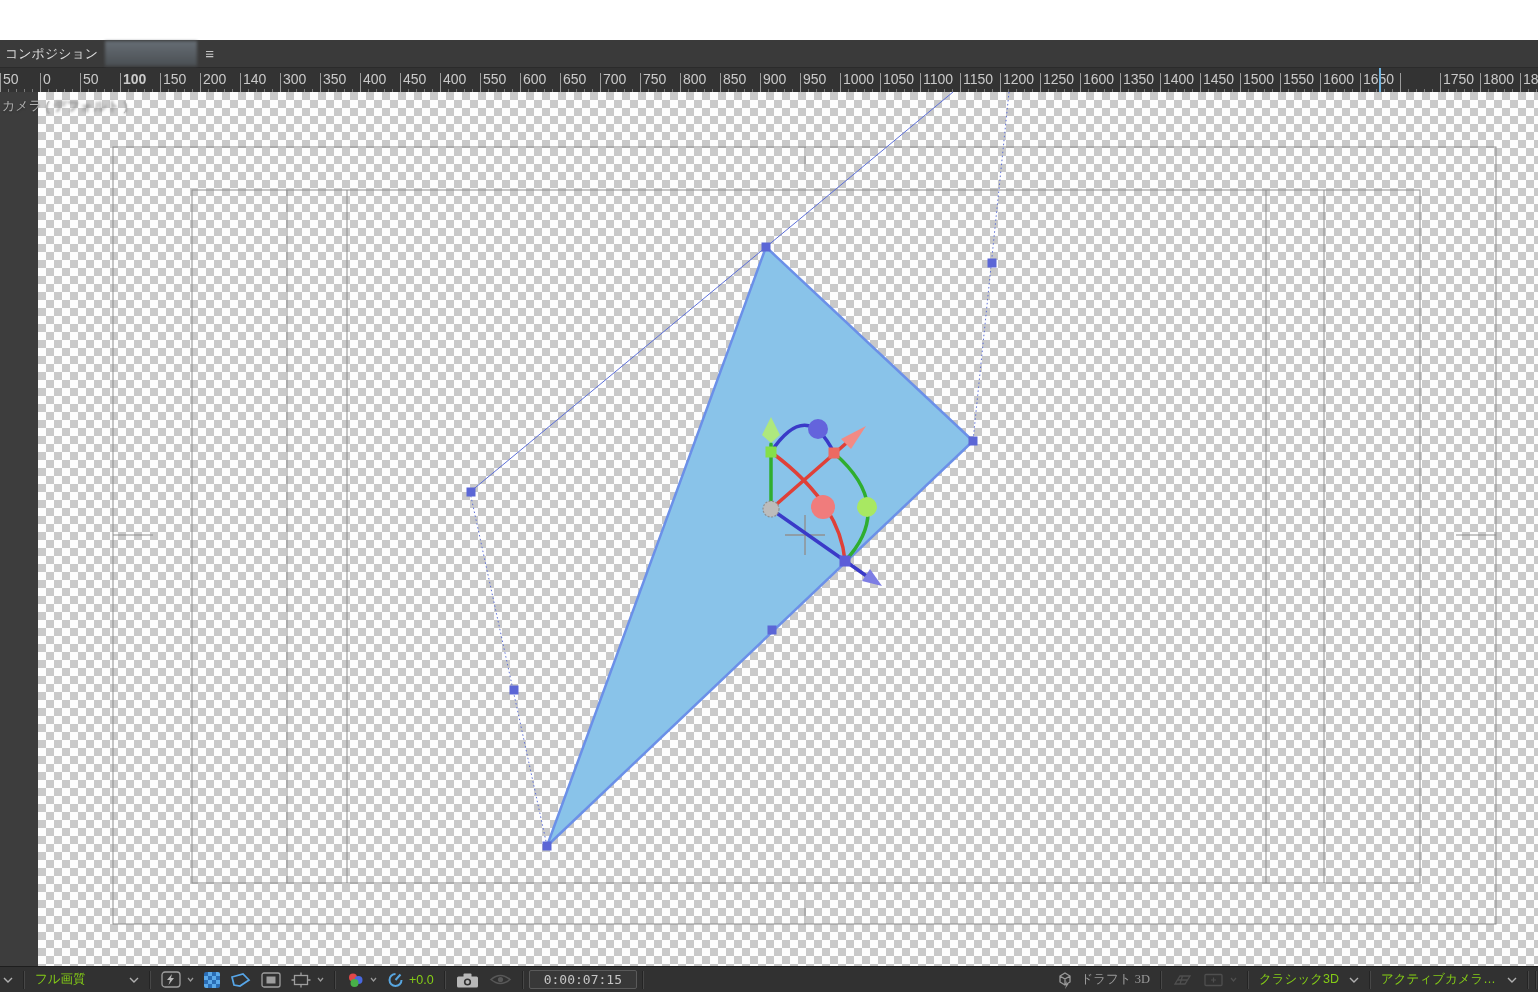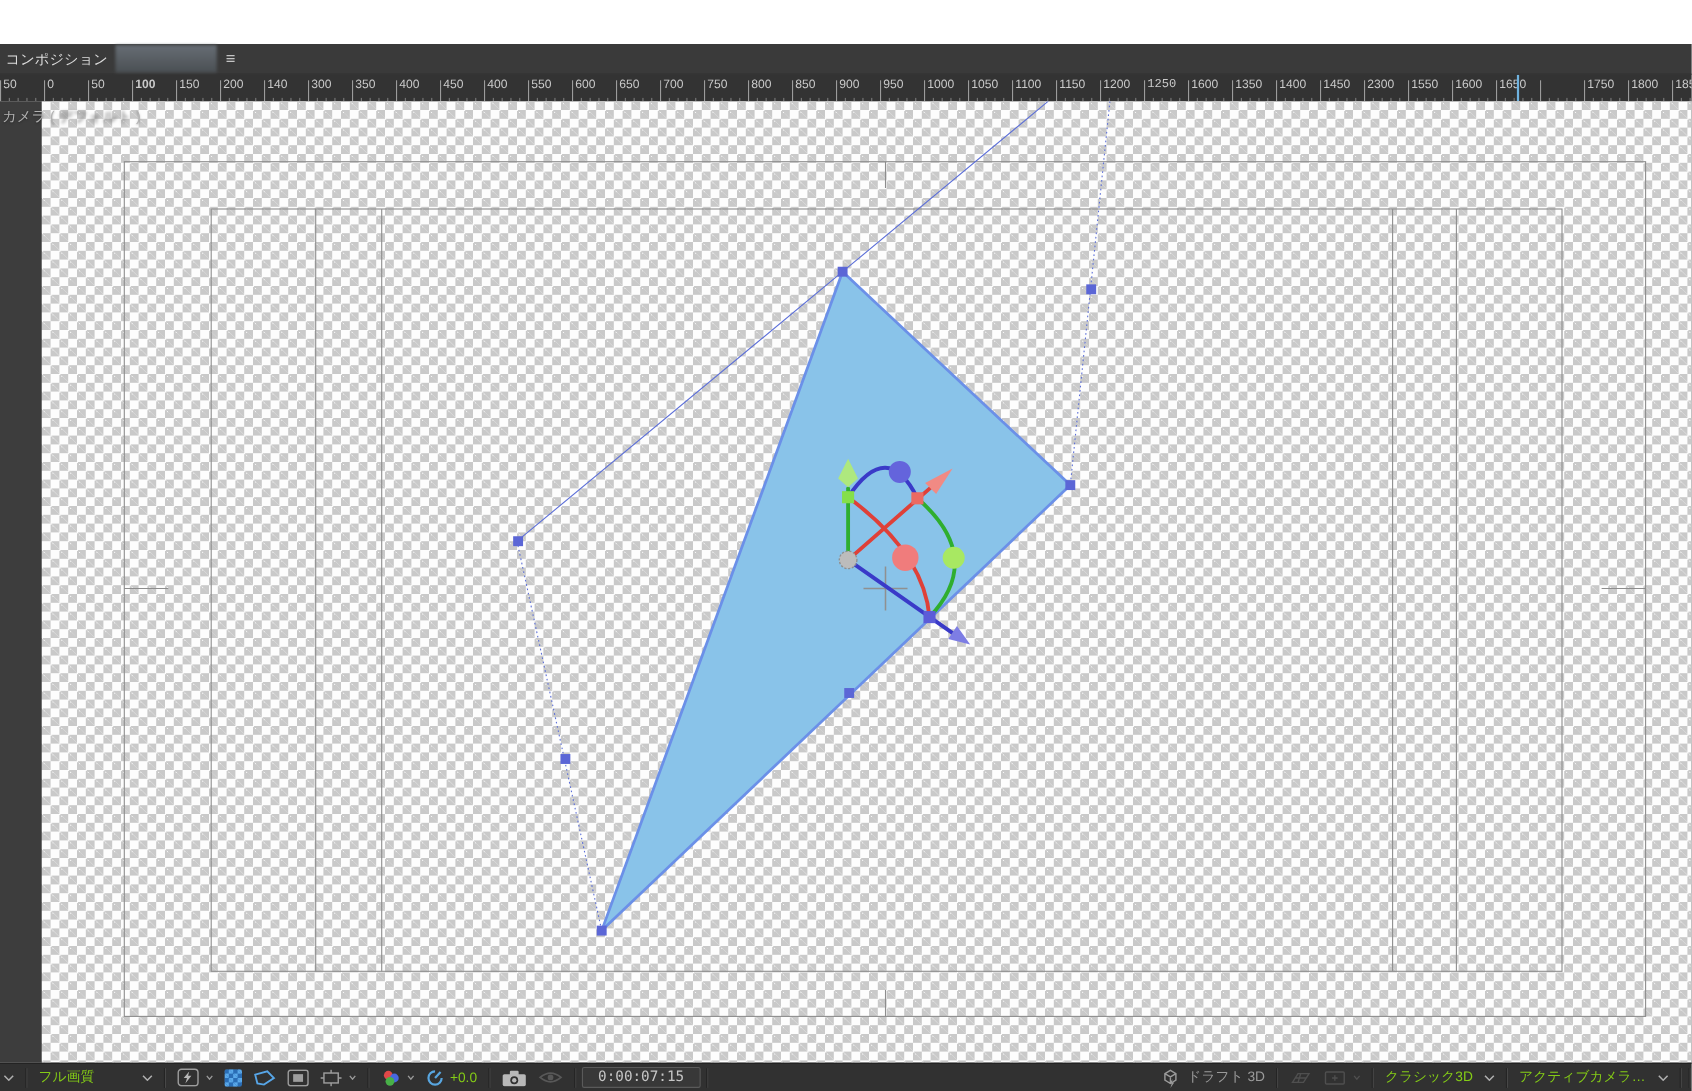--- a/index.html
+++ b/index.html
@@ -8,38 +8,38 @@
   #whitebar{height:40px;background:#ffffff;}
   
   #tabbar{height:28px;background:#3a3a3a;display:flex;align-items:center;border-bottom:1px solid #2b2b2b;box-sizing:border-box;}
   .tab-label{color:#dcdcdc;font-size:13px;padding-left:5px;white-space:pre;}
   .comp-name-blur{width:92px;height:25px;margin-left:7px;background:linear-gradient(180deg,#666d74 0%,#4a4f53 100%);filter:blur(1.5px);}
   .panel-menu{color:#c4c4c4;font-size:15px;margin-left:8px;line-height:1;}
   
   #ruler{height:24px;background:#333333;position:relative;overflow:hidden;}
   .rmaj{position:absolute;bottom:0;width:1px;height:19px;background:#9c9c9c;}
   .rmin{position:absolute;bottom:0;width:1px;height:3px;background:#7a7a7a;}
-  .rlabel{position:absolute;top:3px;font-size:11px;color:#cacaca;white-space:nowrap;}
+  .rlabel{position:absolute;top:3px;font-size:14px;color:#cacaca;white-space:nowrap;}
   .rcursor{position:absolute;top:0;width:2px;height:24px;}
   
   #viewport{height:874px;position:relative;background:#3d3d3d;overflow:hidden;}
   .checker{position:absolute;left:38px;top:0;right:0;bottom:0;background-color:#fdfdfd;
     background-image:linear-gradient(45deg,#c9c9c9 25%,transparent 25%,transparent 75%,#c9c9c9 75%),
                      linear-gradient(45deg,#c9c9c9 25%,transparent 25%,transparent 75%,#c9c9c9 75%);
     background-size:16px 16px;background-position:0 0,8px 8px;}
   .camera-label{position:absolute;left:2px;top:5px;font-size:13px;color:#b2b2b2;white-space:pre;text-shadow:0 1px 2px rgba(0,0,0,.35);z-index:5;}
   .cam-blur{filter:blur(1.3px);color:#9a9a9a;}
   #scene{position:absolute;left:0;top:0;z-index:3;}
   
   #toolbar{height:26px;background:#313131;border-top:1px solid #1e1e1e;box-sizing:border-box;
            display:flex;align-items:center;color:#c0c0c0;font-size:12.5px;}
   .sep{width:1px;height:18px;background:#242424;border-right:1px solid #474747;margin:0 5px;flex:none;}
   .tbtn{display:flex;align-items:center;gap:5px;padding:0 5px;flex:none;white-space:nowrap;}
   .tbtn .lbl{color:#84cc16;}
-  .dim .lbl{color:#9a9a9a;}
+  .dim .lbl{color:#9a9a9a;font-family:Liberation Serif, serif;}
   .chev{flex:none;display:inline-block;}
   .mini-chev{margin-left:1px;}
   .icon{display:inline-flex;align-items:center;justify-content:center;flex:none;}
   .grid-icon{width:16px;height:16px;background-color:#2a6db5;
     background-image:linear-gradient(45deg,#5aa9ea 25%,transparent 25%,transparent 75%,#5aa9ea 75%),
                      linear-gradient(45deg,#5aa9ea 25%,transparent 25%,transparent 75%,#5aa9ea 75%);
     background-size:8px 8px;background-position:0 0,4px 4px;border-radius:2px;}
   .timecode{border:1px solid #5a5a5a;background:#383838;border-radius:2px;padding:1px 14px;
             font-family:"DejaVu Sans Mono","Liberation Mono",monospace;font-size:13px;color:#c6c6c6;flex:none;}
   .blue-txt{color:#58a6e0;}
@@ -103,31 +103,31 @@
     <div class="rlabel" style="left: 843px;">1000</div>
     <div class="rmaj" style="left: 880px;"></div>
     <div class="rlabel" style="left: 883px;">1050</div>
     <div class="rmaj" style="left: 920px;"></div>
     <div class="rlabel" style="left: 923px;">1100</div>
     <div class="rmaj" style="left: 960px;"></div>
     <div class="rlabel" style="left: 963px;">1150</div>
     <div class="rmaj" style="left: 1000px;"></div>
     <div class="rlabel" style="left: 1003px;">1200</div>
     <div class="rmaj" style="left: 1040px;"></div>
-    <div class="rlabel" style="left: 1043px; font-family: Liberation Mono, monospace;">1250</div>
+    <div class="rlabel" style="left: 1043px;">1250</div>
     <div class="rmaj" style="left: 1080px;"></div>
     <div class="rlabel" style="left: 1083px;">1600</div>
     <div class="rmaj" style="left: 1120px;"></div>
     <div class="rlabel" style="left: 1123px;">1350</div>
     <div class="rmaj" style="left: 1160px;"></div>
     <div class="rlabel" style="left: 1163px;">1400</div>
     <div class="rmaj" style="left: 1200px;"></div>
     <div class="rlabel" style="left: 1203px;">1450</div>
     <div class="rmaj" style="left: 1240px;"></div>
-    <div class="rlabel" style="left: 1243px;">2300</div>
+    <div class="rlabel" style="left: 1243px;">1500</div>
     <div class="rmaj" style="left: 1280px;"></div>
     <div class="rlabel" style="left: 1283px;">1550</div>
     <div class="rmaj" style="left: 1320px;"></div>
     <div class="rlabel" style="left: 1323px;">1600</div>
     <div class="rmaj" style="left: 1360px;"></div>
     <div class="rlabel" style="left: 1363px;">1650</div>
     <div class="rmaj" style="left: 1400px;"></div>
     <div class="rlabel" style="left: 1403px; margin-top: 40px;">1700</div>
     <div class="rmaj" style="left: 1440px;"></div>
     <div class="rlabel" style="left: 1443px; text-align: center;">1750</div>

